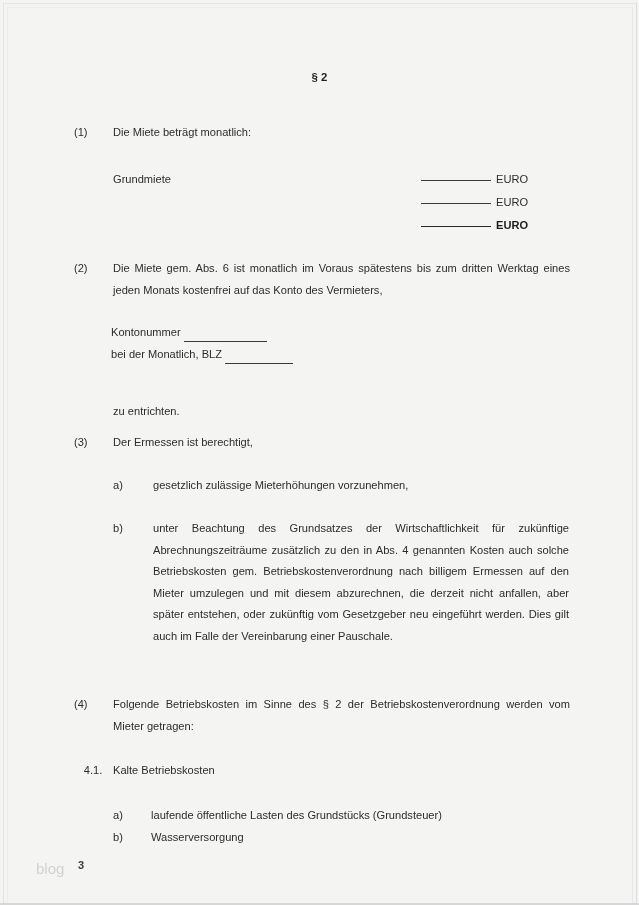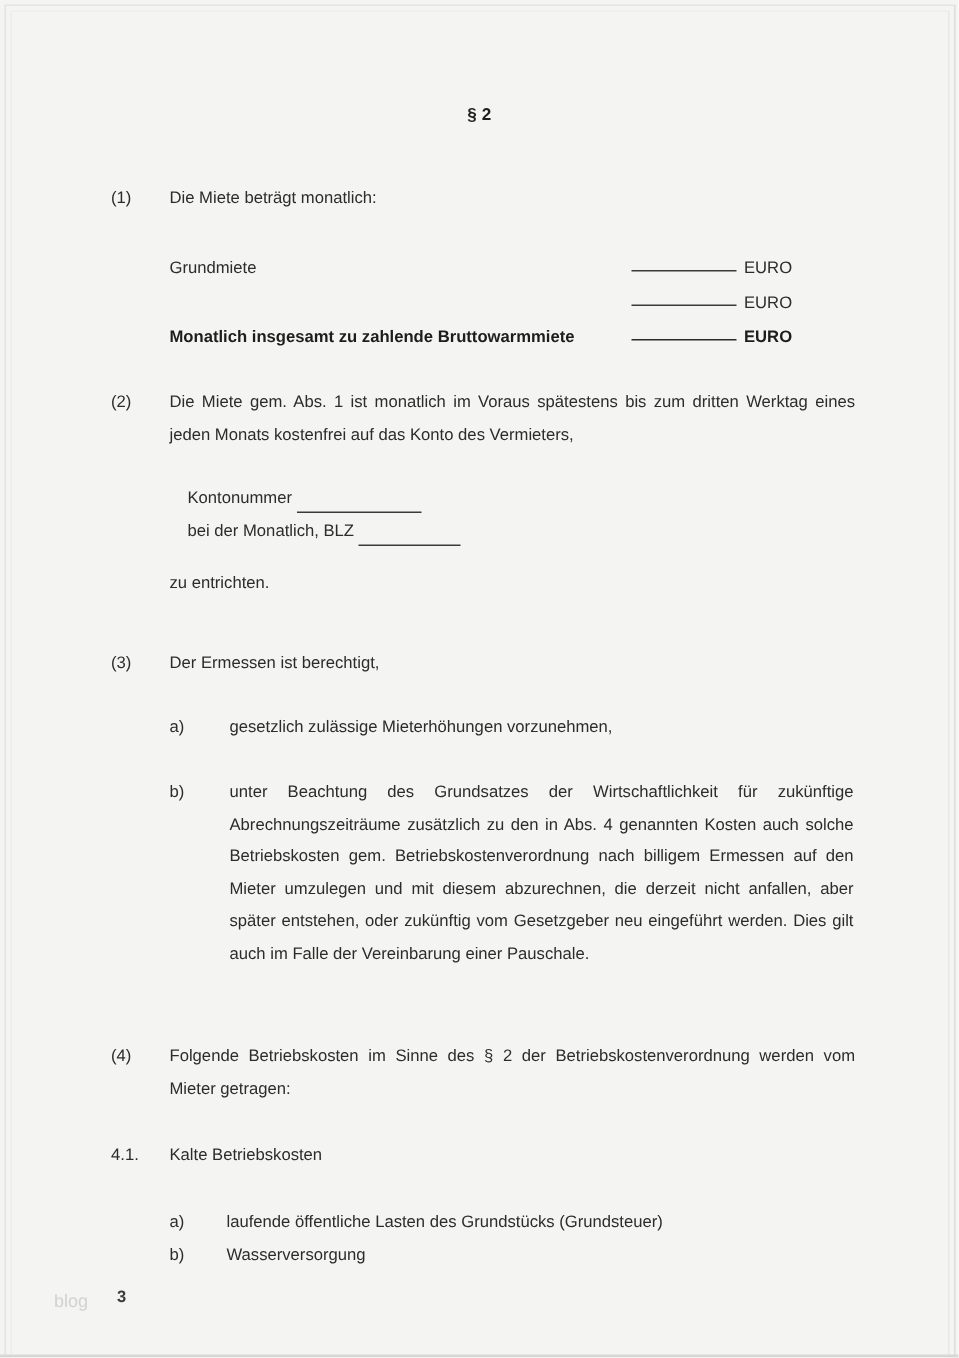--- a/index.html
+++ b/index.html
@@ -150,21 +150,21 @@
     left: 383px;
     top: 0;
   }
   .fee-row.bold .fee-label,
   .fee-row.bold .fee-unit { font-weight: bold; color: #1d1d1d; }
   .fee-row.bold .fee-blank { border-bottom-color: #2a2a2a; }
 
   
   .inline-line {
     position: absolute;
-    left: 125px;
+    left: 111px;
     white-space: nowrap;
   }
   .blank {
     display: inline-block;
     border-bottom: 1px solid #3a3a3a;
     vertical-align: bottom;
     margin-left: 3px;
     margin-bottom: 2px;
   }
   .blank.w-acct { width: 83px; }
@@ -180,36 +180,37 @@
   .subsection {
     position: absolute;
     left: 74px;
     width: 496px;
   }
   .subsection .marker {
     position: absolute;
     left: 0;
     top: 0;
     width: 38px;
+    text-align: center;
   }
   .subsection .body { margin-left: 39px; }
 
   
   .footer {
     position: absolute;
     left: 36px;
     bottom: 28px;
     width: 200px;
     height: 18px;
   }
   .footer-watermark {
     position: absolute;
     left: 0;
     top: 1px;
-    font-size: 12px;
+    font-size: 15px;
     color: #d2d2d2;
   }
   .footer-pageno {
     position: absolute;
     left: 42px;
     top: 0;
     font-size: 11px;
     font-weight: bold;
     color: #3b3b3b;
   }
@@ -238,39 +239,38 @@
       <span class="fee-blank"></span>
       <span class="fee-unit">EURO</span>
     </div>
 
     <div class="fee-row" style="top:192px;">
       <span class="fee-blank"></span>
       <span class="fee-unit">EURO</span>
     </div>
 
     <div class="fee-row bold" style="top:215px;">
-      <span class="fee-label">Monatlich insgesamt zu zahlende Bruttowarmmiete</span>
       <span class="fee-blank"></span>
       <span class="fee-unit">EURO</span>
     </div>
 
     <div class="clause" style="top:258px;">
       <span class="marker">(2)</span>
-      <div class="body">Die Miete gem. Abs. 1 ist monatlich im Voraus spätestens bis zum dritten Werktag eines jeden Monats kostenfrei auf das Konto des Vermieters,</div>
+      <div class="body">Die Miete gem. Abs. 6 ist monatlich im Voraus spätestens bis zum dritten Werktag eines jeden Monats kostenfrei auf das Konto des Vermieters,</div>
     </div>
 
     <div class="inline-line" style="top:322px;">
       <span>Kontonummer</span><span class="blank w-acct"></span>
     </div>
 
     <div class="inline-line" style="top:344px;">
       <span>bei der Monatlich, BLZ</span><span class="blank w-blz"></span>
     </div>
 
-    <div class="plain-line" style="left:113px; top:379px;">zu entrichten.</div>
+    <div class="plain-line" style="left:113px; top:401px;">zu entrichten.</div>
 
     <div class="clause" style="top:432px;">
       <span class="marker">(3)</span>
       <div class="body nojust">Der Ermessen ist berechtigt,</div>
     </div>
 
     <div class="subitem tight" style="top:475px;">
       <span class="marker">a)</span>
       <div class="body nojust">gesetzlich zulässige Mieterhöhungen vorzunehmen,</div>
     </div>

